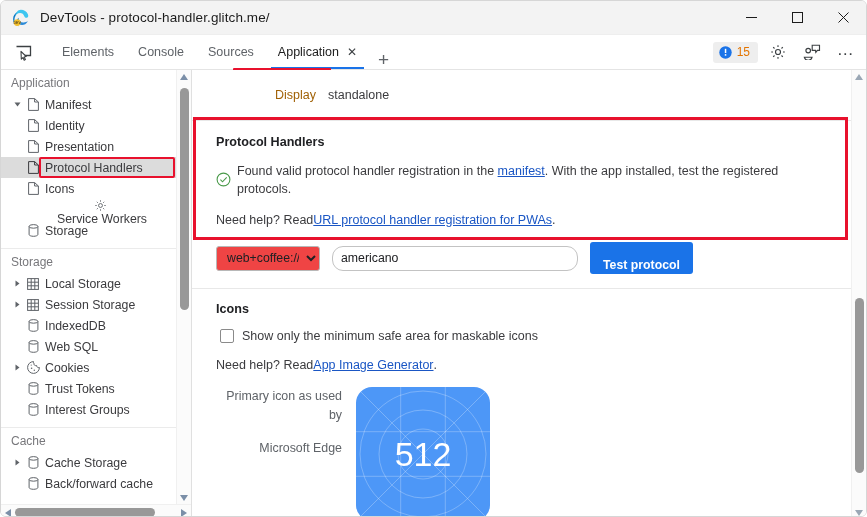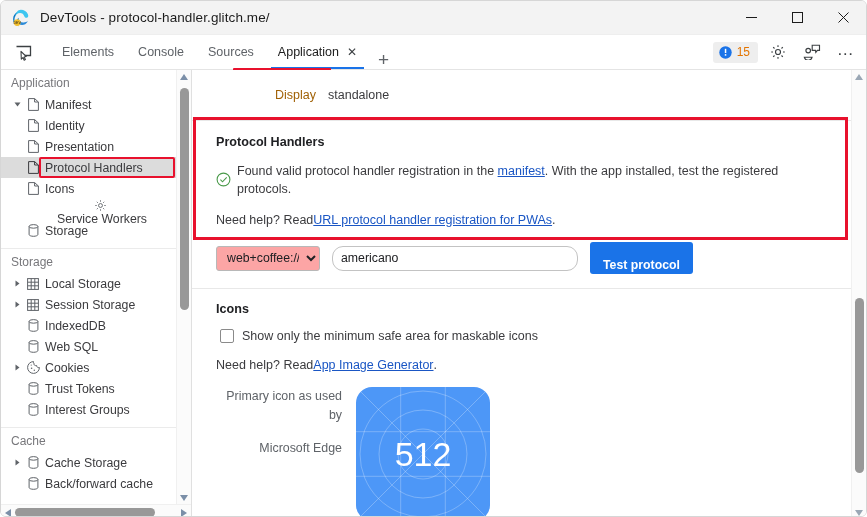--- a/index.html
+++ b/index.html
@@ -75,21 +75,21 @@
   .row-display{display:flex;align-items:center;height:26px;padding-top:12px;font-size:12.5px;color:#3b3b3e;}
   .lbl-right{width:124px;text-align:right;color:#a16207;padding-right:12px;}
   .hr{border-top:1px solid #e8e8e8;margin:12px 0 0 0;}
 
   .section{padding:14px 24px 0 24px;}
   .sec-title{font-size:12.6px;font-weight:bold;color:#202124;margin-bottom:13px;}
   .sec-line{font-size:12.5px;color:#3b3b3e;margin-bottom:13px;display:flex;align-items:center;line-height:18px;}
   .check-ok{width:15px;height:15px;flex:none;margin-right:6px;margin-top:-1px;}
   a.lnk{color:#1a56c4;text-decoration:underline;}
   .controls{display:flex;align-items:center;gap:12px;margin-bottom:4px;}
-  select.proto{height:25px;font-size:12.3px;font-family:inherit;color:#202124;background:#fca5a5;
+  select.proto{height:25px;font-size:12.3px;font-family:inherit;color:#202124;background:#ef4444;
                border:1px solid #b8b8b8;border-radius:3px;padding:0 4px 0 6px;width:104px;}
   input.valinp{height:25px;width:246px;font-size:12.3px;font-family:inherit;color:#202124;
                background:#fff;border:1px solid #c3c3c3;border-radius:11px;padding:0 8px;box-sizing:border-box;}
   button.testbtn{height:25px;background:#1a73e8;color:#fff;border:0;border-radius:3px;
                  font-size:12.3px;font-family:inherit;font-weight:bold;padding:16px 13px;cursor:pointer;}
   .main-annot{position:absolute;border:3px solid #e8112d;box-sizing:border-box;}
 
   .cbrow{display:flex;align-items:center;font-size:12.5px;color:#3b3b3e;margin-bottom:13px;}
   .cbox{width:12px;height:12px;border:1px solid #8a8a8a;border-radius:2px;background:#fff;
         margin-right:8px;margin-left:4px;flex:none;}

